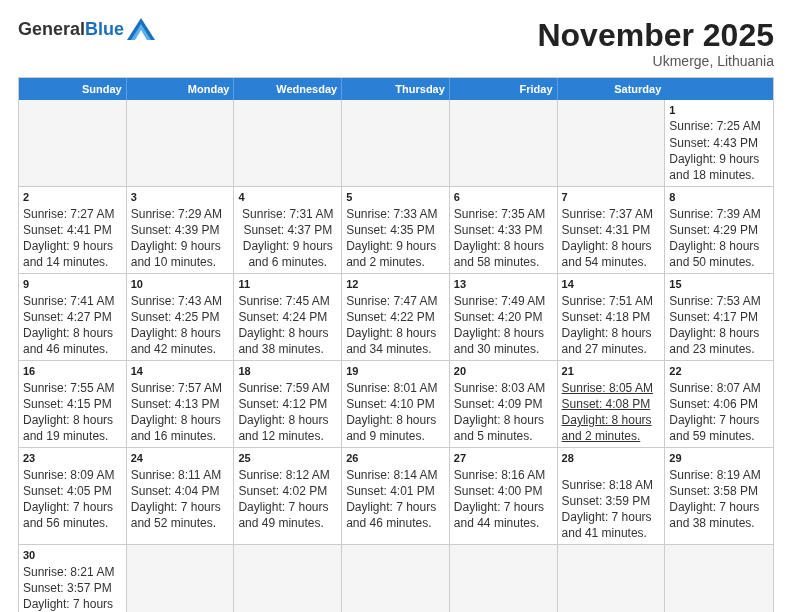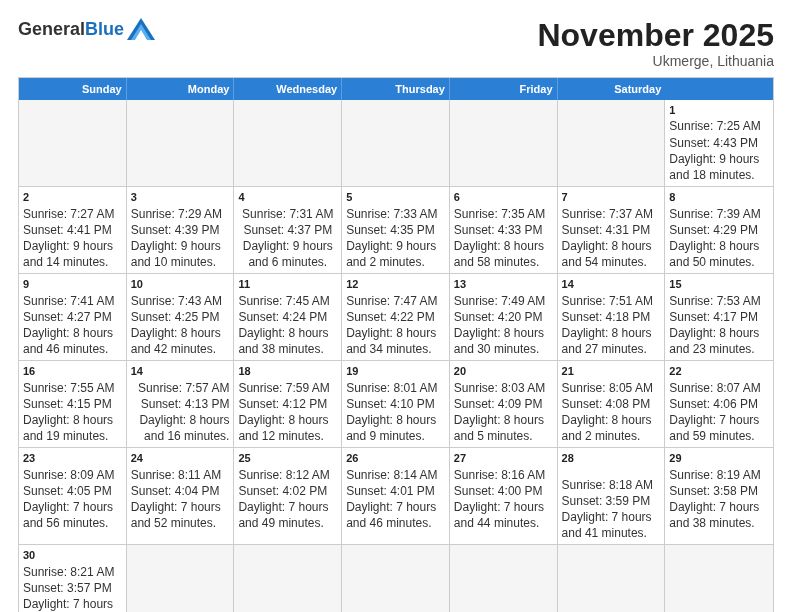--- a/index.html
+++ b/index.html
@@ -264,21 +264,21 @@
         <div class="calendar-row">
           <div class="cell">
             <span class="cell-number">16</span>
             <div class="cell-info" style="white-space: pre-line;">Sunrise: 7:55 AM
 Sunset: 4:15 PM
 Daylight: 8 hours
 and 19 minutes.</div>
           </div>
           <div class="cell">
             <span class="cell-number">14</span>
-            <div class="cell-info" style="white-space: pre-line; text-align: right;">Sunrise: 7:57 AM
+            <div class="cell-info" style="white-space: pre-line;">Sunrise: 7:57 AM
 Sunset: 4:13 PM
 Daylight: 8 hours
 and 16 minutes.</div>
           </div>
           <div class="cell">
             <span class="cell-number">18</span>
             <div class="cell-info" style="white-space: pre-line;">Sunrise: 7:59 AM
 Sunset: 4:12 PM
 Daylight: 8 hours
 and 12 minutes.</div>
@@ -292,21 +292,21 @@
           </div>
           <div class="cell">
             <span class="cell-number">20</span>
             <div class="cell-info" style="white-space: pre-line;">Sunrise: 8:03 AM
 Sunset: 4:09 PM
 Daylight: 8 hours
 and 5 minutes.</div>
           </div>
           <div class="cell">
             <span class="cell-number">21</span>
-            <div class="cell-info" style="white-space: pre-line;">Sunrise: 8:05 AM
+            <div class="cell-info" style="white-space: pre-line; text-decoration: underline;">Sunrise: 8:05 AM
 Sunset: 4:08 PM
 Daylight: 8 hours
 and 2 minutes.</div>
           </div>
           <div class="cell">
             <span class="cell-number">22</span>
             <div class="cell-info" style="white-space: pre-line;">Sunrise: 8:07 AM
 Sunset: 4:06 PM
 Daylight: 7 hours
 and 59 minutes.</div>

